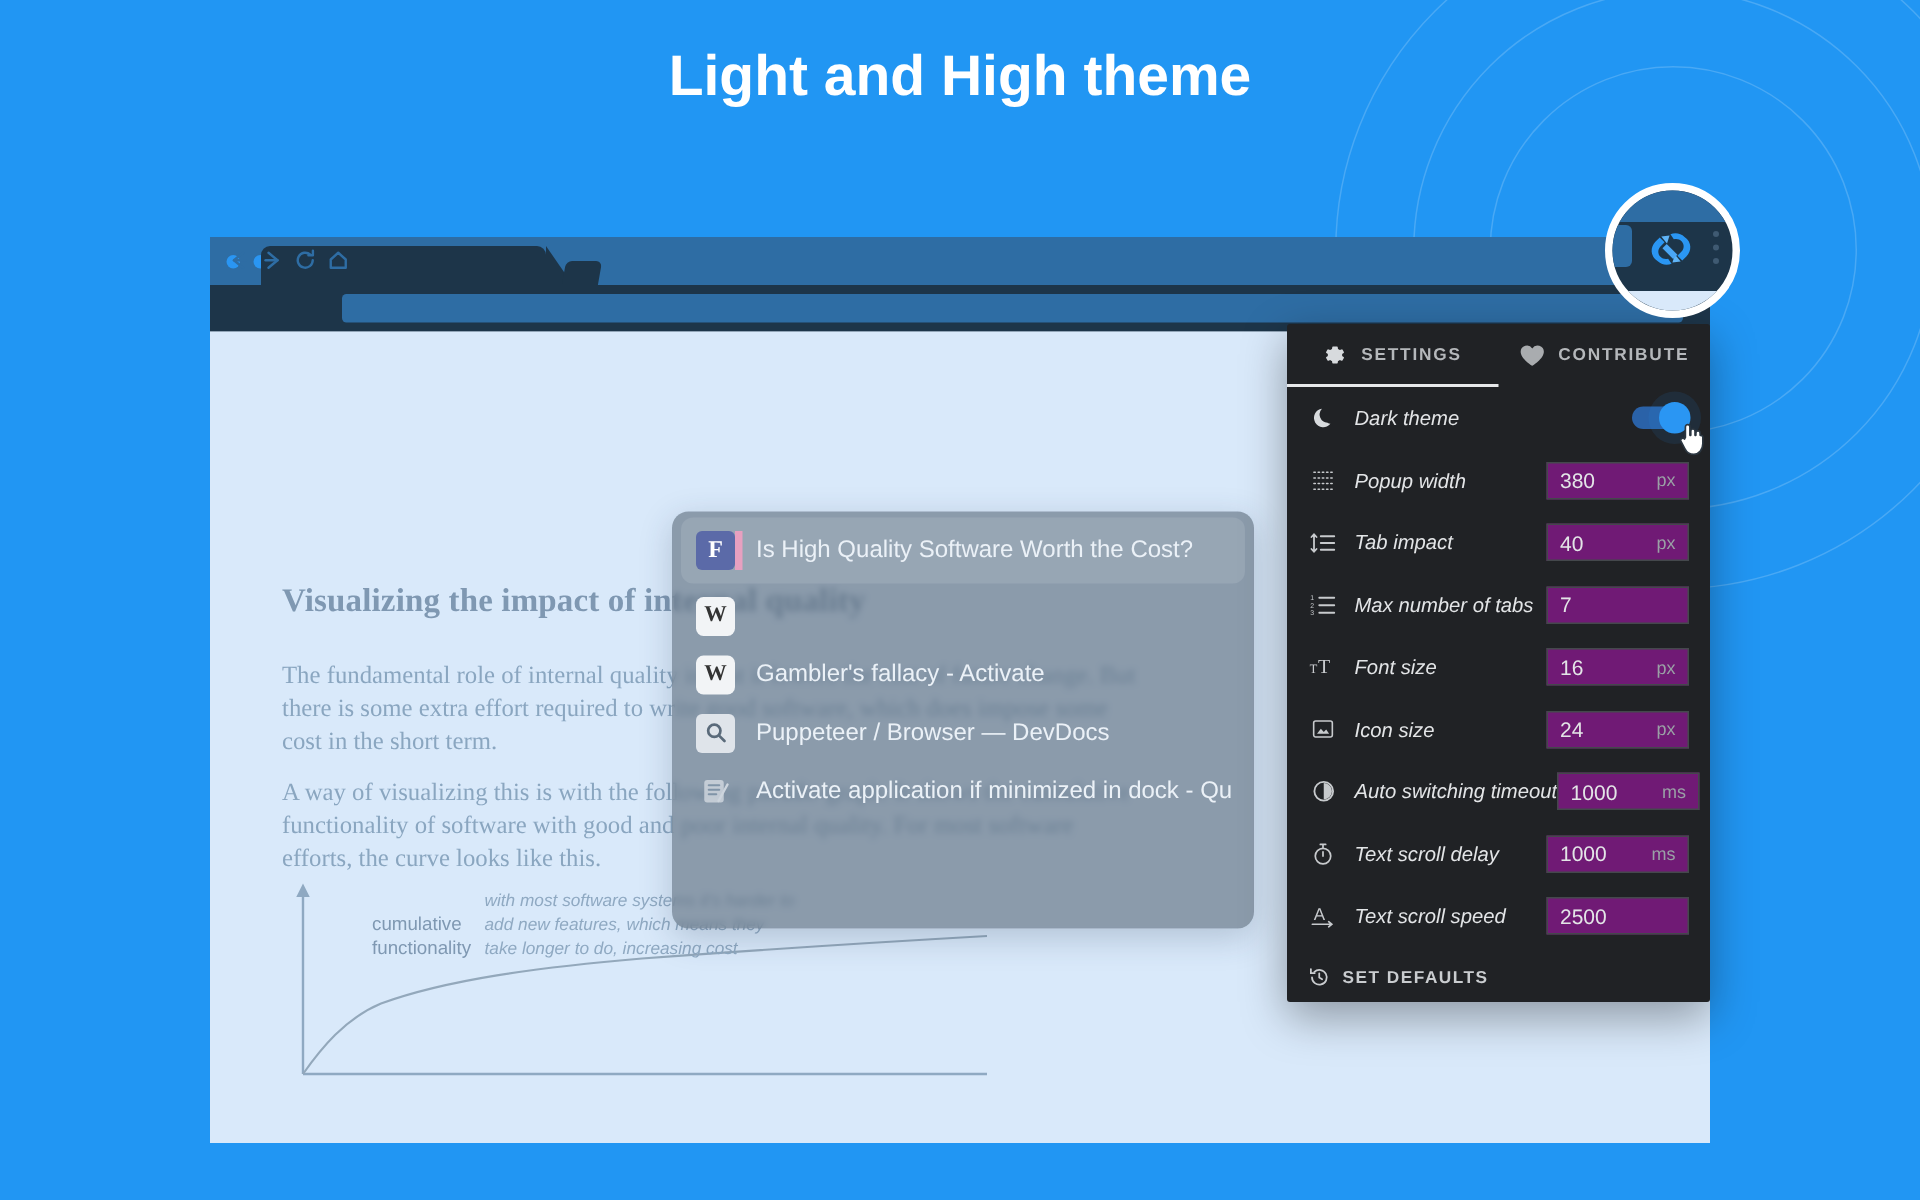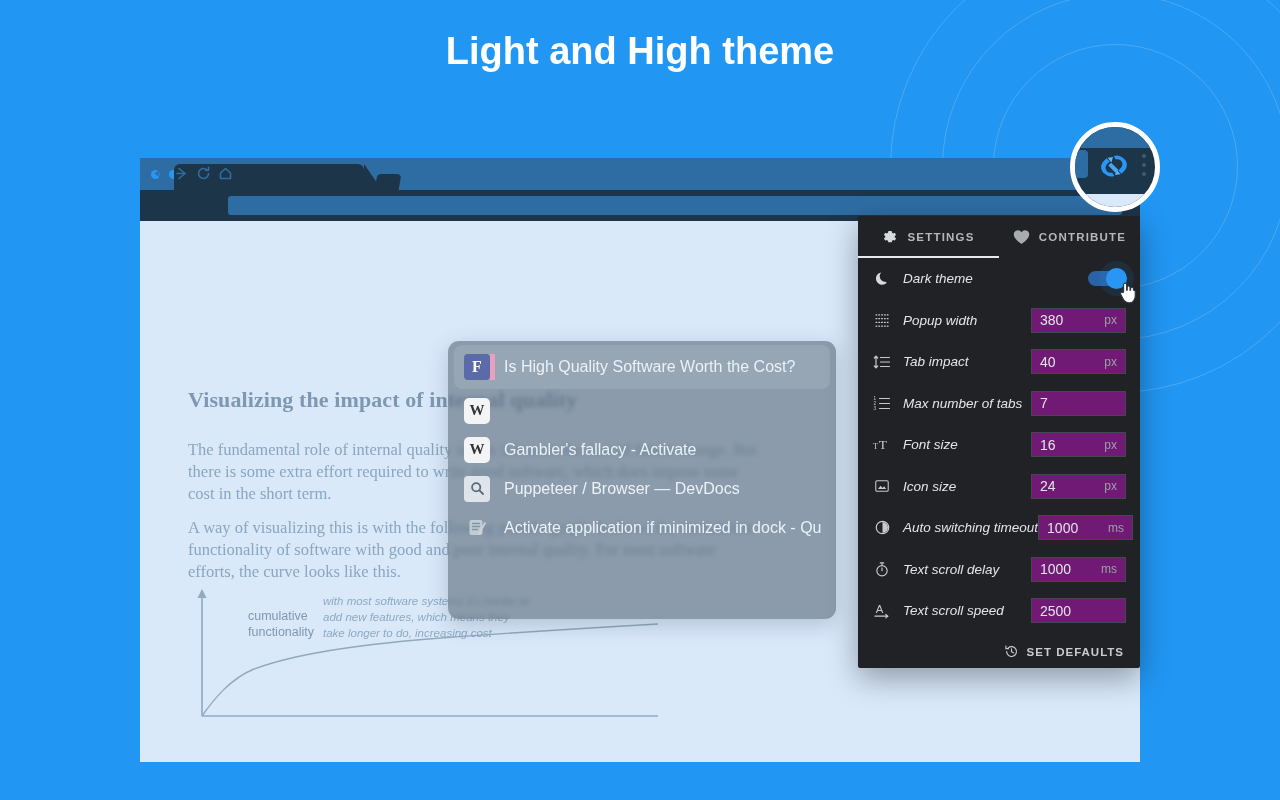--- a/index.html
+++ b/index.html
@@ -174,21 +174,21 @@
   .s-unit{color:#9aa0a6;font-size:12px;font-family:"Liberation Sans",sans-serif;}
   .toggle{
     width:36px;height:15px;border-radius:8px;background:#2a62a8;position:relative;
     flex:0 0 36px;margin-right:2px;
   }
   .toggle .knob{
     position:absolute;right:-3px;top:-3px;width:21px;height:21px;border-radius:50%;
     background:#2a96f3;box-shadow:0 0 0 7px rgba(42,150,243,0.10);
   }
   .defaults{
-    display:flex;align-items:center;justify-content:flex-end;gap:8px;
+    display:flex;align-items:center;gap:8px;
     height:40px;padding-right:2px;color:#c9cccf;font-size:11.5px;letter-spacing:1px;
     font-weight:bold;font-family:"Liberation Sans",sans-serif;
   }
 
   
   .magnifier{
     position:absolute;left:1070px;top:122px;width:90px;height:90px;border-radius:50%;
     border:5px solid #ffffff;overflow:hidden;box-sizing:border-box;
     background:#1d3549;
   }

